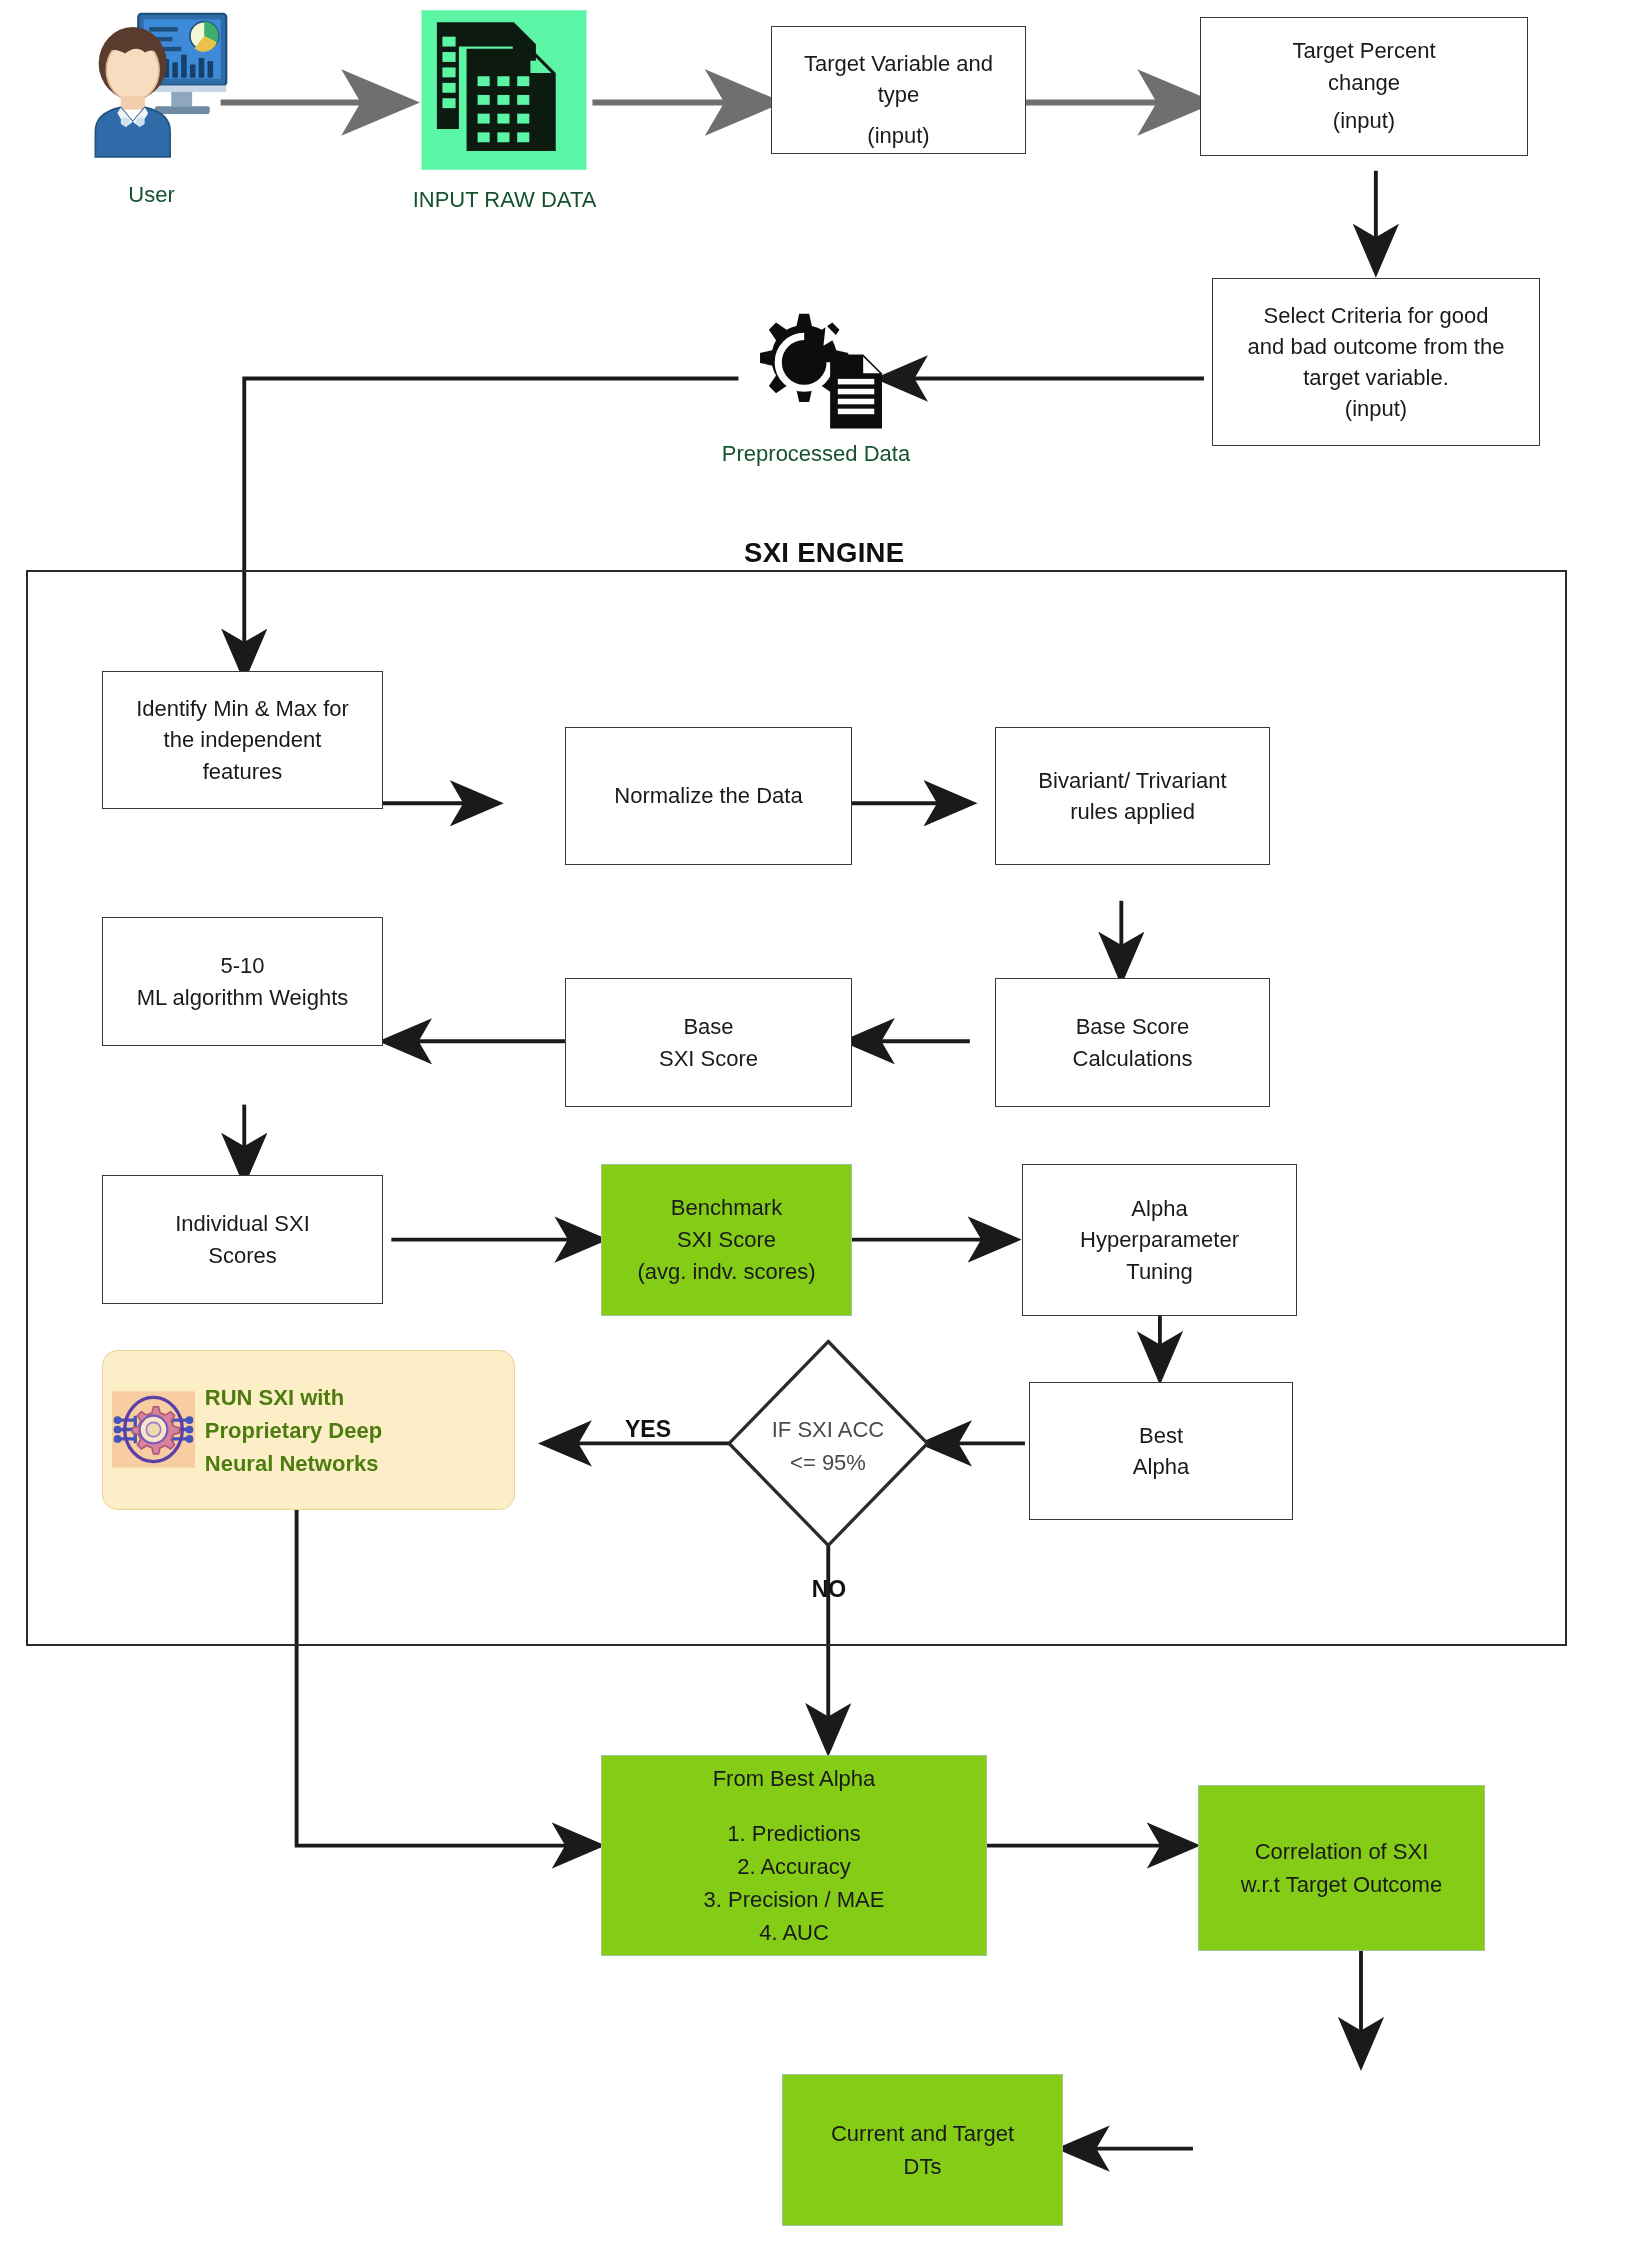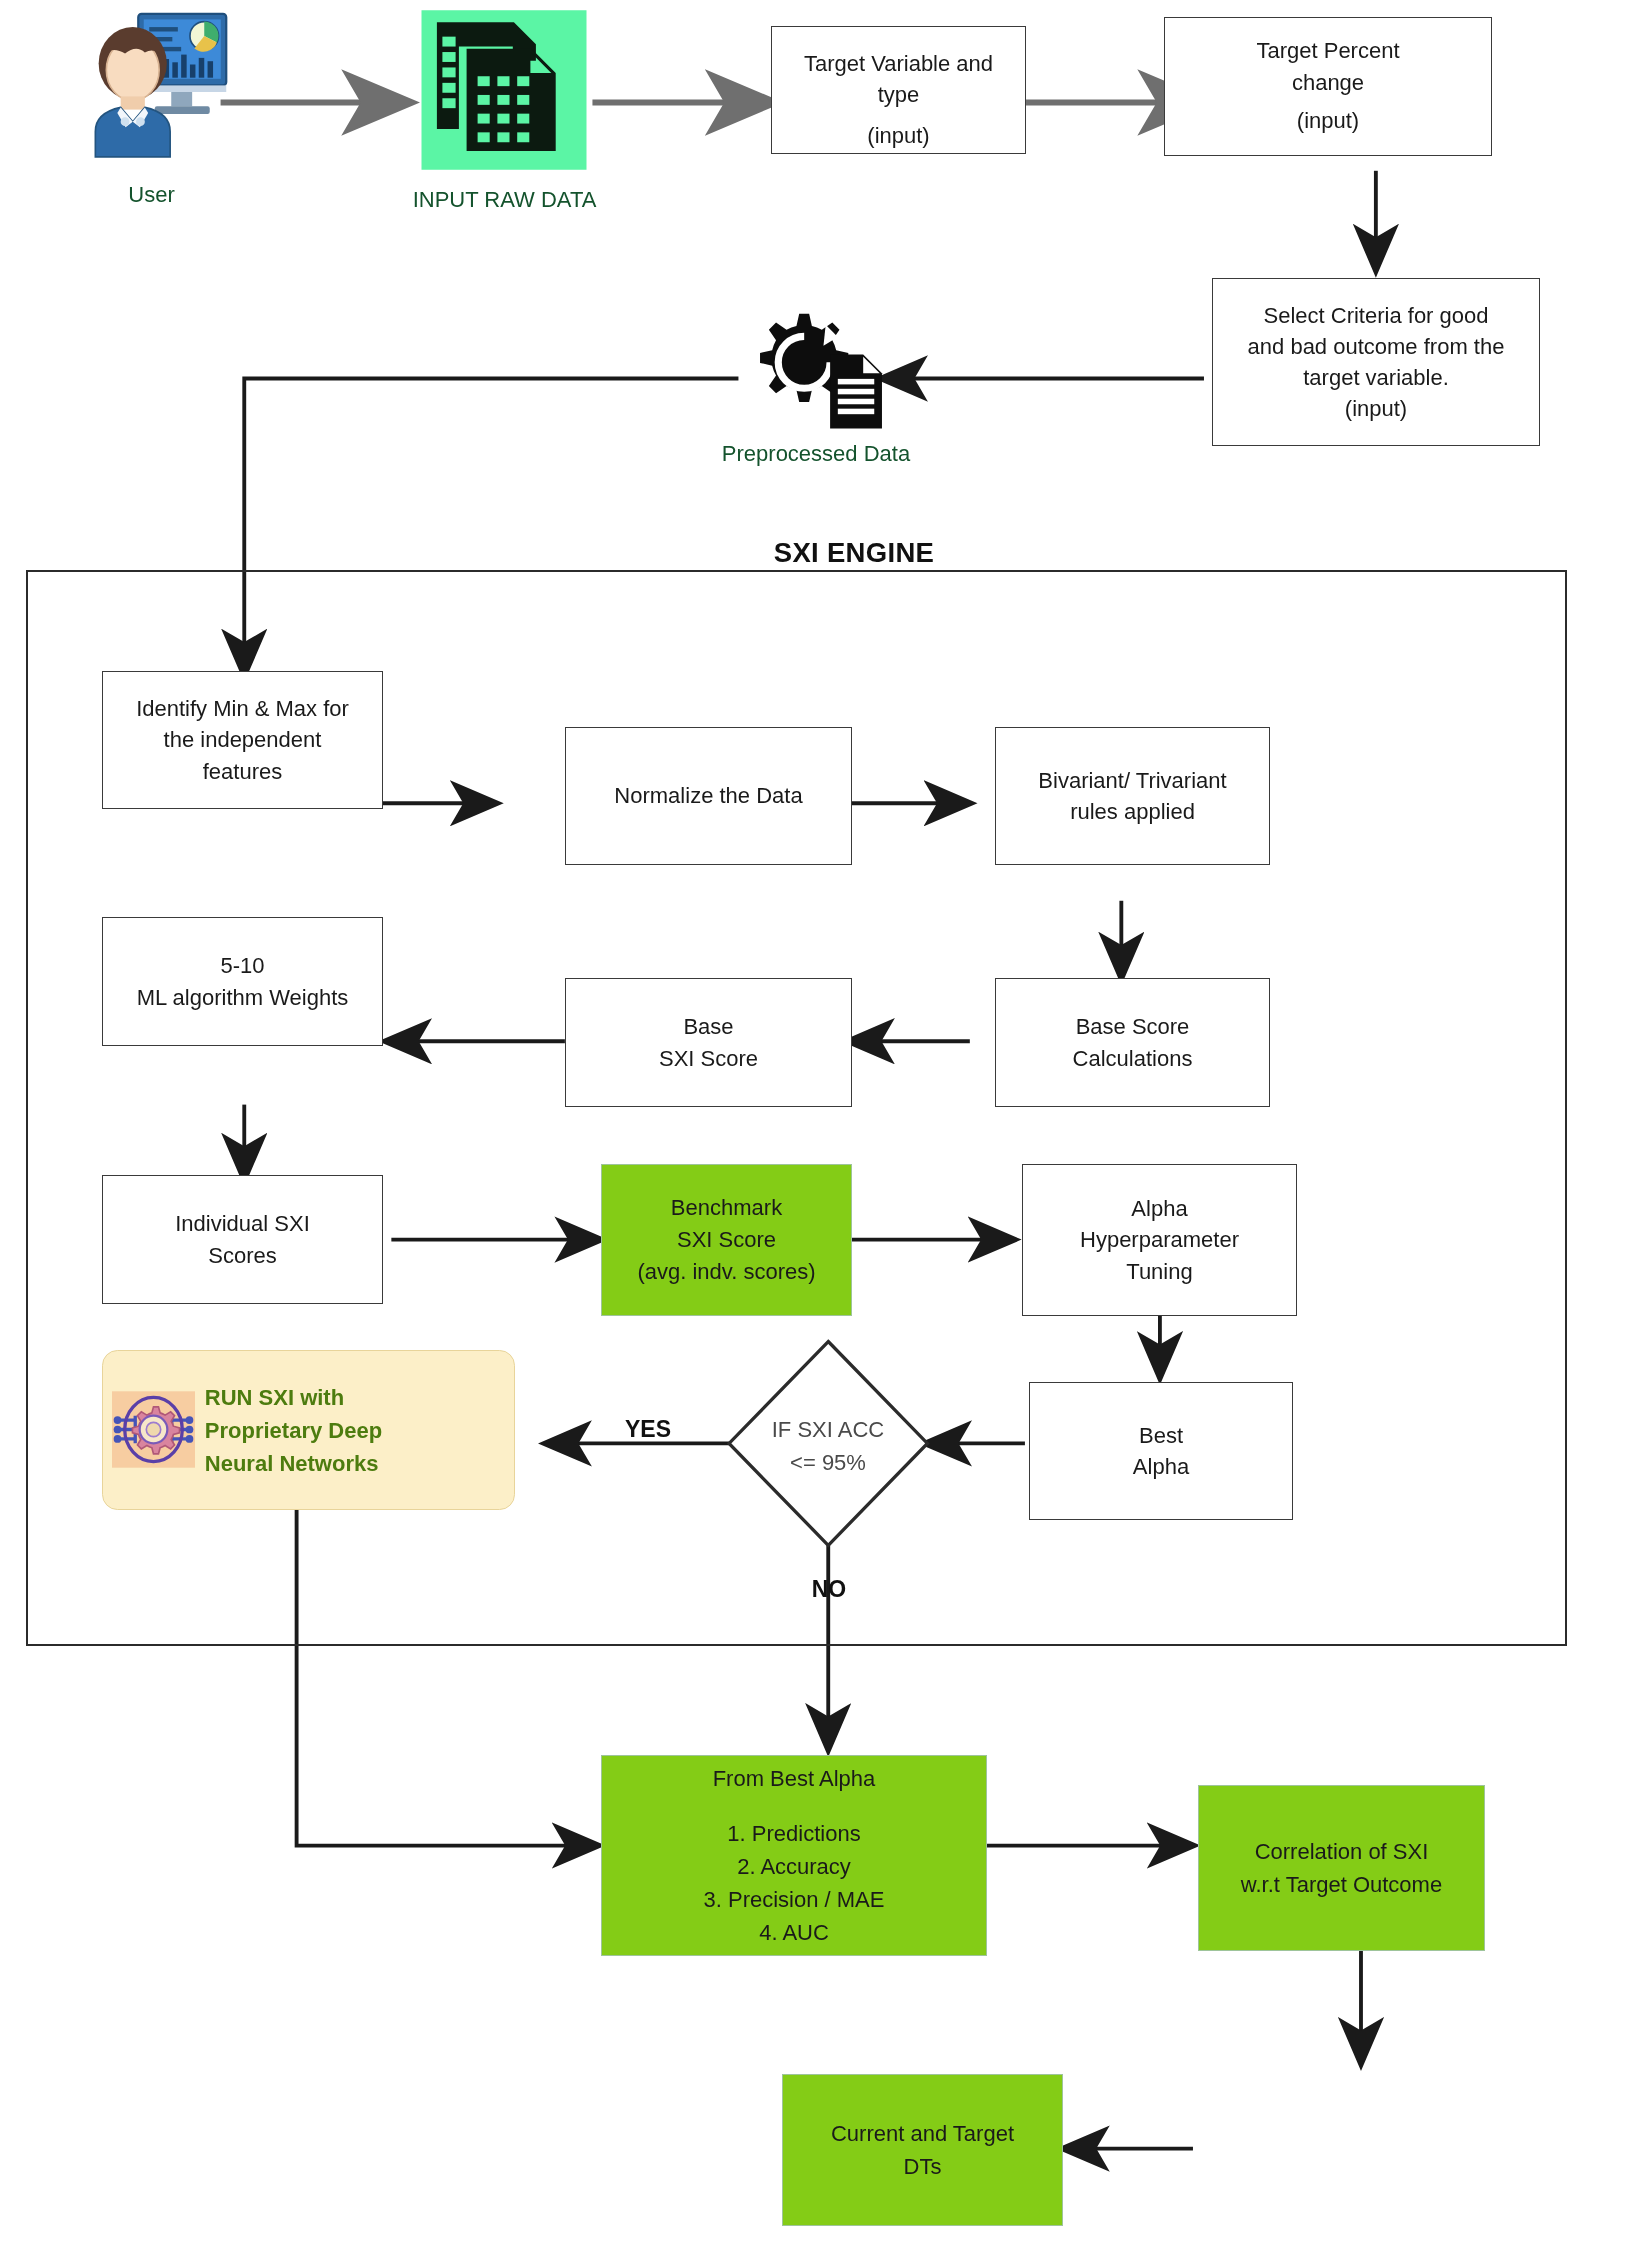--- a/index.html
+++ b/index.html
@@ -153,21 +153,21 @@
 
   <div class="node rect" style="left:771px;top:26.4px;width:255px;height:128px;align-items:flex-end;">
     <div class="txt">
       <div>Target Variable and</div>
       <div>type</div>
       <div style="height:10px"></div>
       <div>(input)</div>
     </div>
   </div>
 
-  <div class="node rect" style="left:1164px;top:16.5px;width:328px;height:139px;">
+  <div class="node rect" style="left:1200px;top:16.5px;width:328px;height:139px;">
     <div class="txt">
       <div>Target Percent</div>
       <div>change</div>
       <div style="height:7.7px"></div>
       <div>(input)</div>
     </div>
   </div>
 
   <div class="node rect" style="left:1212px;top:278px;width:328px;height:168px;">
     <div class="txt">
@@ -193,21 +193,21 @@
         <rect x="190" y="132" width="66" height="10"></rect>
         <rect x="190" y="150" width="66" height="10"></rect>
         <rect x="190" y="168" width="66" height="10"></rect>
         <rect x="190" y="186" width="66" height="10"></rect>
       </g>
     </svg>
   </div>
   <div class="caption" style="left:667px;top:441px;width:298px;">Preprocessed Data</div>
 
   <div class="enginebox" style="left:26.4px;top:570px;width:1537px;height:1072px;"></div>
-  <div class="enginetitle" style="left:744px;top:537px;width:220px;text-align:center;">SXI ENGINE</div>
+  <div class="enginetitle" style="left:744px;top:537px;width:220px;text-align:left;">SXI ENGINE</div>
 
   <div class="node rect" style="left:102px;top:671px;width:281px;height:138px;">
     <div class="txt">
       <div>Identify Min &amp; Max for</div>
       <div>the independent</div>
       <div>features</div>
     </div>
   </div>
 
   <div class="node rect" style="left:995px;top:727px;width:275px;height:138px;">

